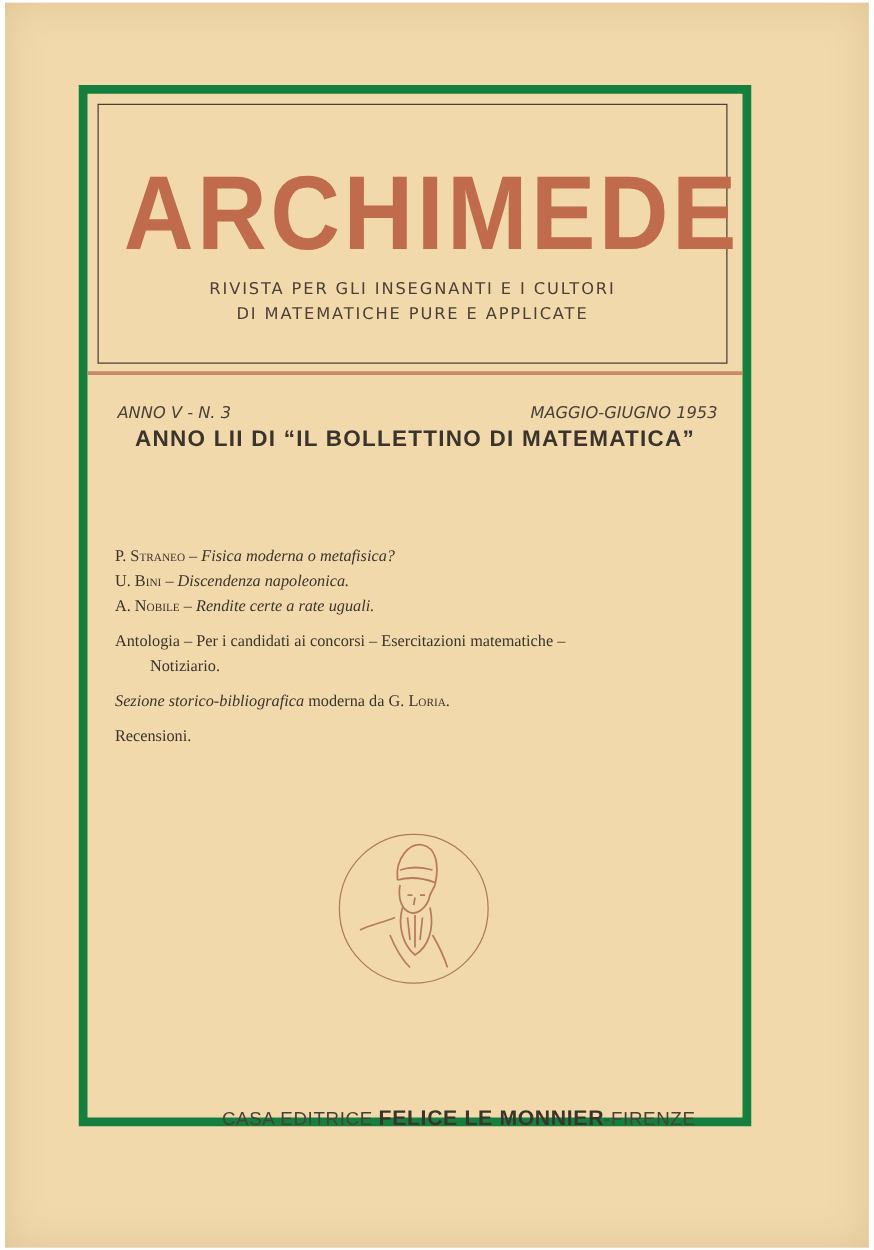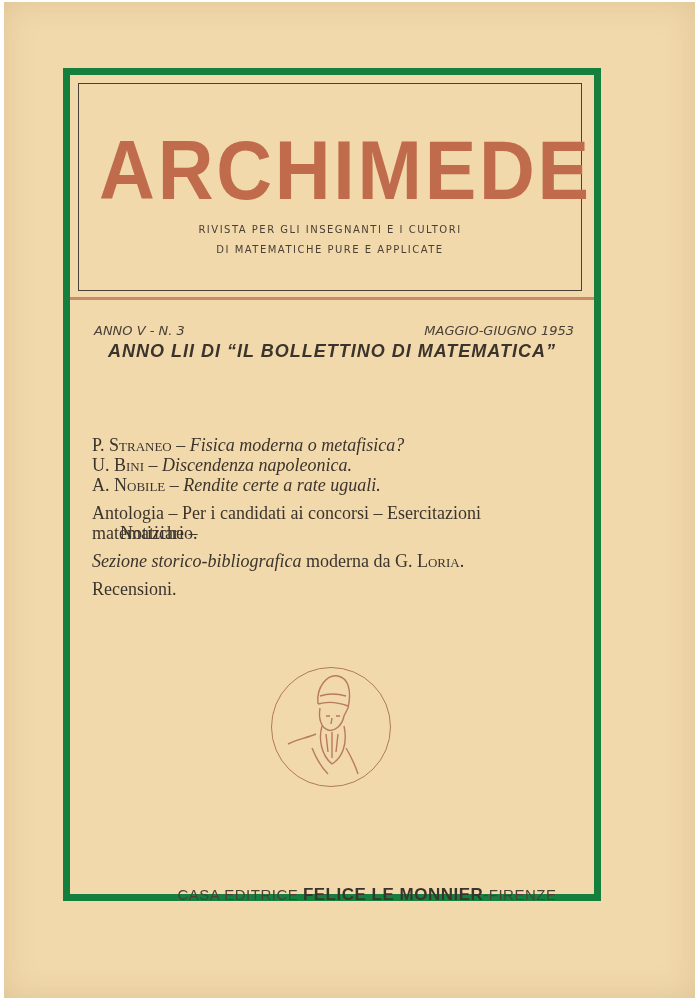--- a/index.html
+++ b/index.html
@@ -6,30 +6,30 @@
   body{width:699px;height:1000px;background:#fff;position:relative;overflow:hidden;}
   .paper{position:absolute;left:4px;top:2px;width:691px;height:996px;background:#f1d9ac;
     box-shadow:inset 0 0 30px rgba(170,130,80,0.25);}
   .outer{position:absolute;left:59px;top:66px;width:524px;height:819px;border:7px solid #15803d;}
   .headbox{position:absolute;left:8px;top:8px;width:502px;height:206px;border:1.5px solid #4a4036;}
   .divider{position:absolute;left:0;top:222px;width:524px;height:3px;background:#c98a68;}
   .title{position:absolute;left:0;top:44px;width:502px;text-align:center;
     font-family:"Liberation Sans",sans-serif;font-weight:bold;font-size:84px;line-height:84px;
     color:#c06b4c;letter-spacing:3px;transform:scaleX(0.92);}
   .sub{position:absolute;left:0;width:502px;text-align:center;font-family:"DejaVu Sans",sans-serif;
-    font-size:10px;color:#4a4036;letter-spacing:1.5px;}
+    font-size:13px;color:#4a4036;letter-spacing:1.5px;}
   .sub1{top:140px;} .sub2{top:160px;}
   .meta{position:absolute;top:248px;font-family:"DejaVu Sans",sans-serif;font-size:13px;color:#4a4036;font-style:italic;}
   .meta-l{left:24px;} .meta-r{right:20px;}
   .bollettino{position:absolute;left:0;width:524px;top:266px;text-align:center;
-    font-family:"Liberation Sans",sans-serif;font-weight:bold;font-size:18px;color:#3b342c;letter-spacing:1px;font-style:italic;}
+    font-family:"Liberation Sans",sans-serif;font-weight:bold;font-size:18px;color:#3b342c;letter-spacing:1px;}
   .sommario{position:absolute;left:0;width:524px;top:318px;text-align:center;
     font-family:"DejaVu Sans",sans-serif;font-size:14px;color:#4a4036;letter-spacing:2px;}
   .toc{position:absolute;left:22px;top:360px;width:480px;font-family:"Liberation Serif",serif;
-    font-size:18px;color:#3b342c;}
+    font-size:13px;color:#3b342c;}
   .toc .row{height:20px;line-height:20px;}
   .sc{font-variant:small-caps;}
   .it{font-style:italic;}
   .toc .gap{height:8px;}
   .indent{padding-left:28px;font-family:Liberation Serif, serif;}
   .portrait{position:absolute;left:201px;top:592px;width:118px;height:118px;border-radius:50%;
     border:1.5px solid #b07a5c;}
   .publisher{position:absolute;left:0;width:594px;top:766px;text-align:center;
     font-family:Liberation Sans, sans-serif;font-size:15px;color:#4a4036;letter-spacing:0.5px;margin-top:44px;}
   .publisher b{font-size:17px;color:#3b342c;}

